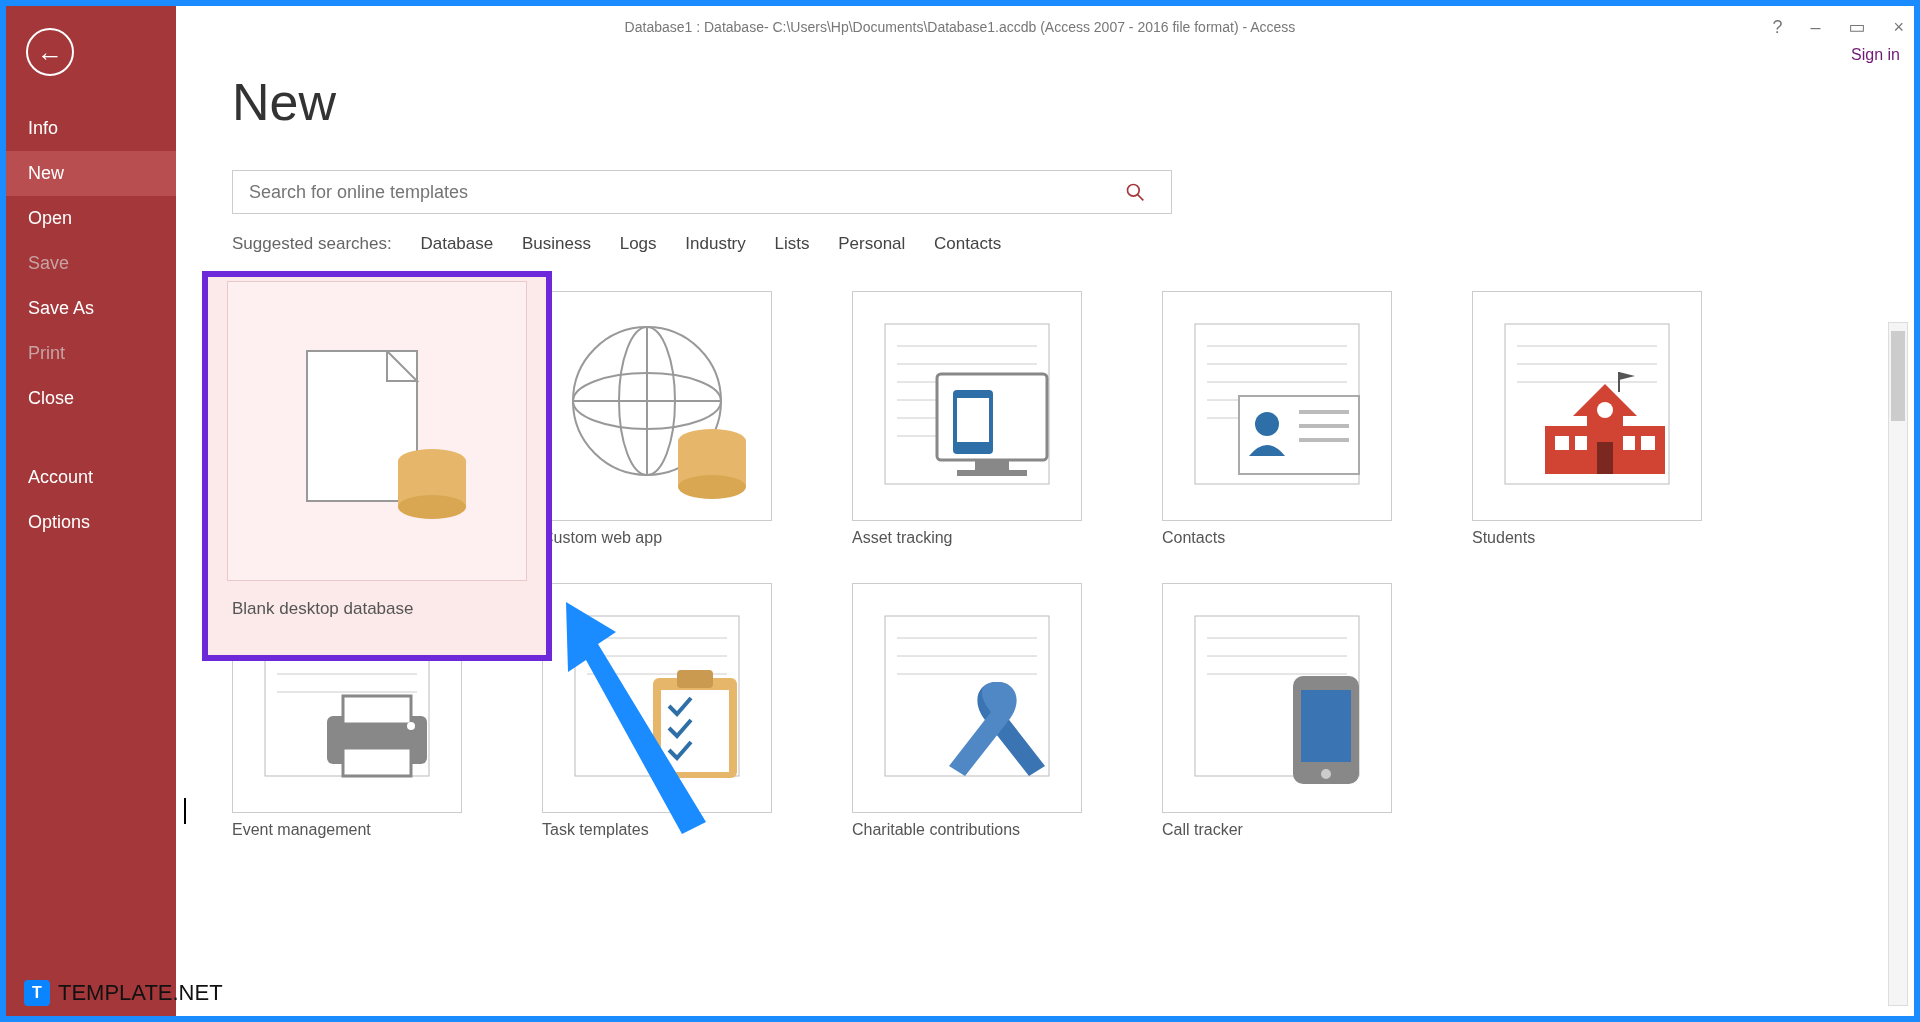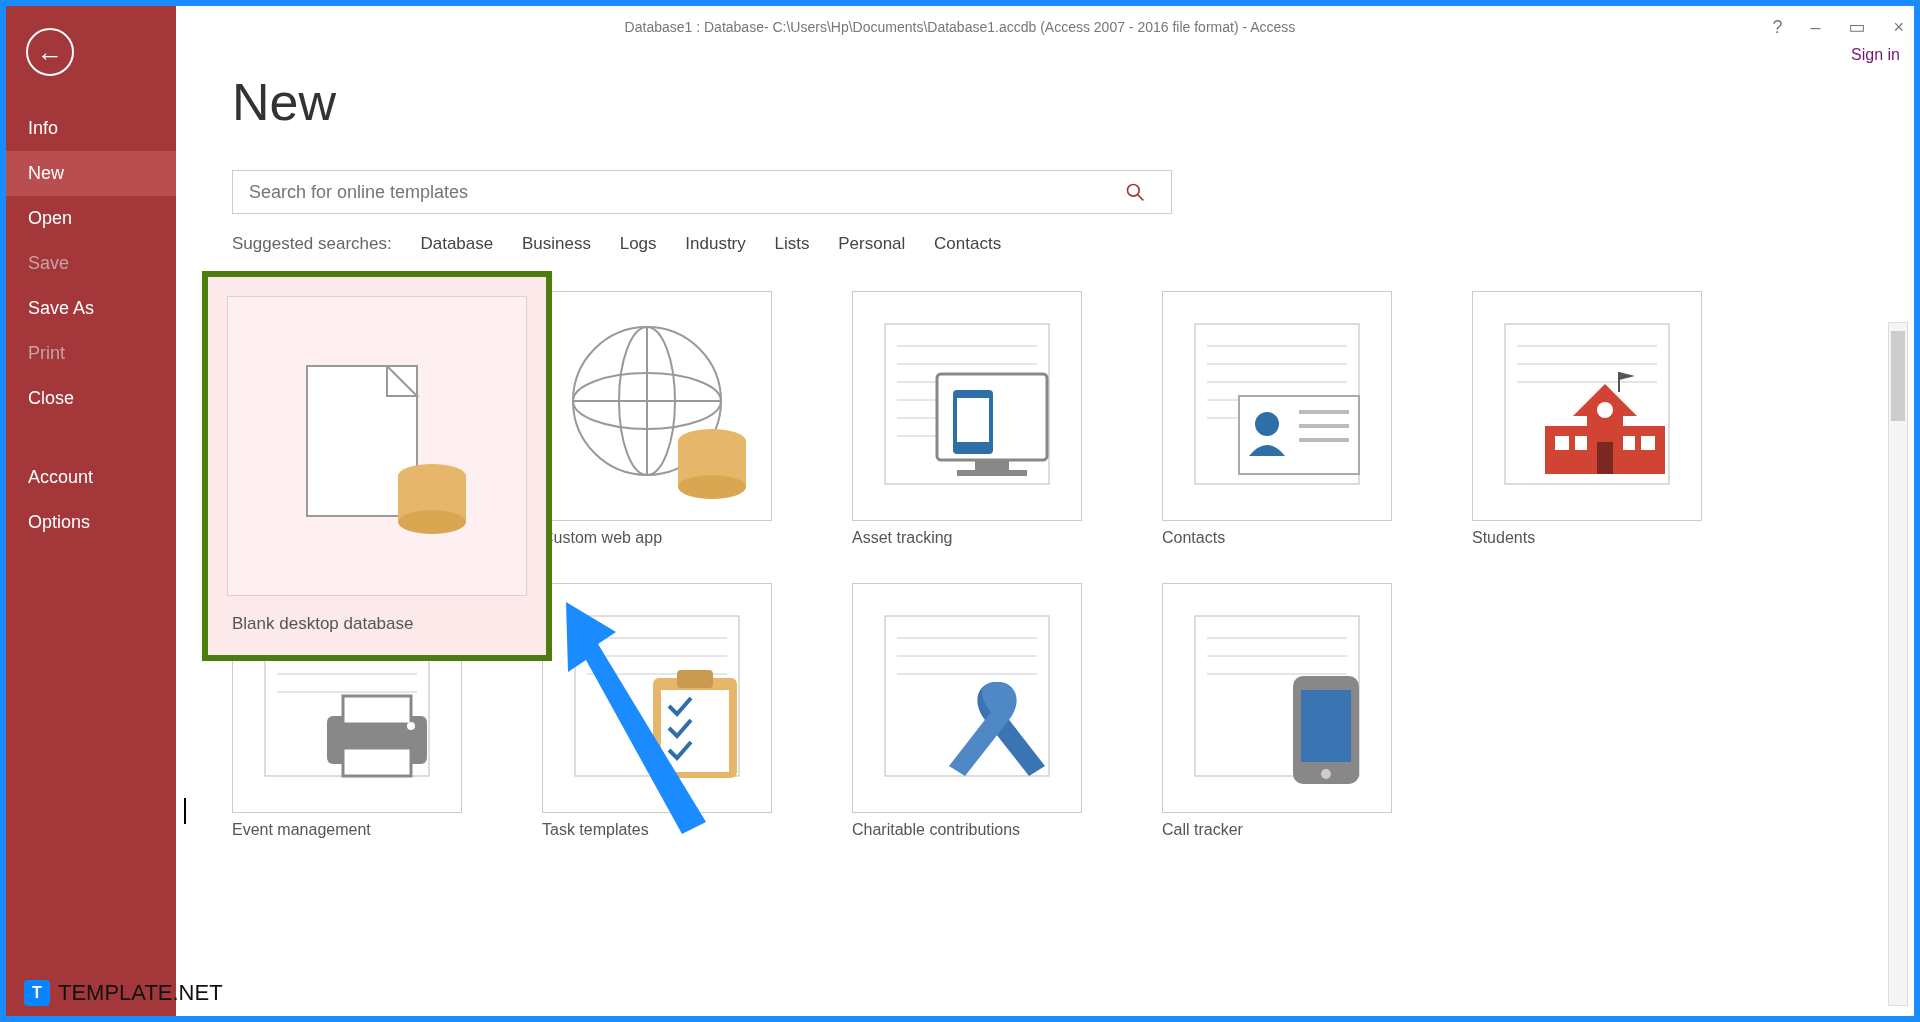--- a/index.html
+++ b/index.html
@@ -148,31 +148,31 @@
     justify-content: center;
     position: relative;
   }
   .tmpl-label {
     font-size: 16px;
     color: #555;
     margin-top: 8px;
   }
   .highlight-box {
     position: absolute;
-    border: 6px solid #4d7c0f;
+    border: 6px solid #6d28d9;
     background: #fce9e9;
     left: -30px;
     top: -20px;
     width: 350px;
     height: 390px;
     z-index: 5;
     display: flex;
     flex-direction: column;
     align-items: center;
-    padding: 19px 12px;
+    padding: 4px 12px;
   }
   .highlight-box .inner-tile {
     width: 300px;
     height: 300px;
     background: #fef0f0;
     border: 1px solid #e9c9c9;
     display:flex; align-items:center; justify-content:center;
     position: relative;
   }
   .highlight-box .hl-label {

